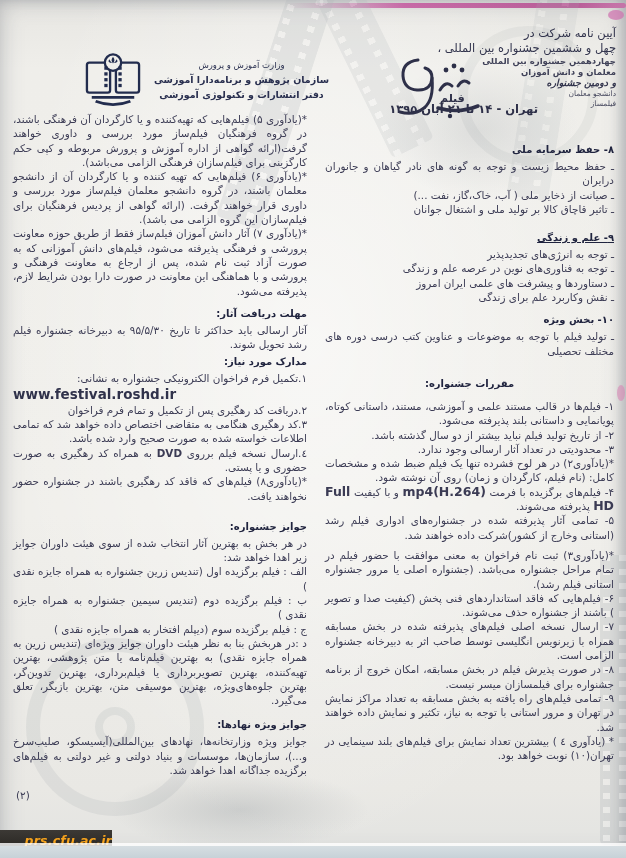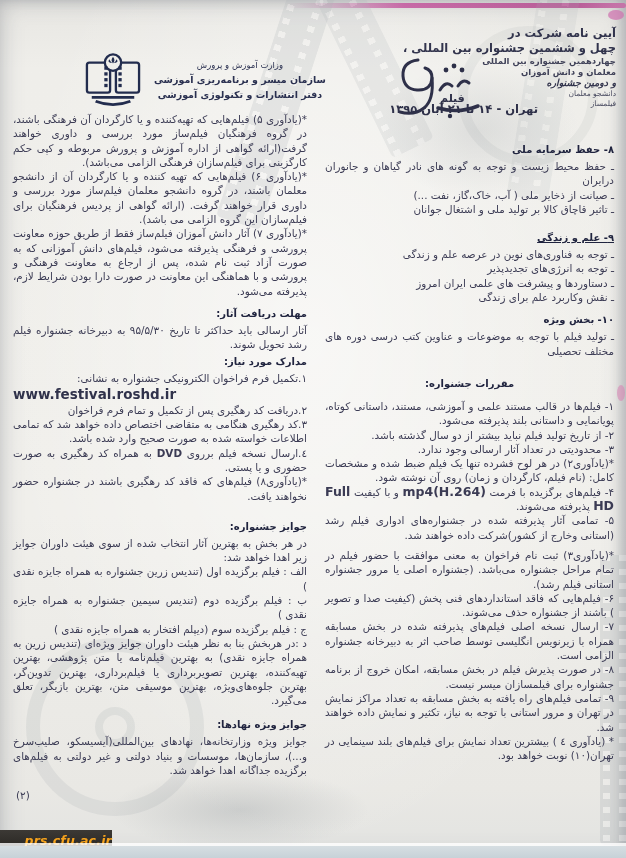--- a/index.html
+++ b/index.html
@@ -35,21 +35,21 @@
   .bottom-strip{position:absolute;left:0;right:0;top:846px;height:12px;background:linear-gradient(180deg,#d6dee2,#c7d2d8);}
   .bottom-strip-hl{position:absolute;left:0;right:0;top:843px;height:3px;background:rgba(255,255,255,.8);}
   
   .ministry{position:absolute;left:82px;top:52px;display:flex;align-items:center;gap:10px;}
   .ministry svg{display:block;}
   .ministry-text{direction:rtl;text-align:center;color:#2a3050;}
   .ministry-text .m1{font-size:8.5px;line-height:13px;}
   .ministry-text .m2,.ministry-text .m3{font-size:9.5px;line-height:15px;font-weight:bold;}
   
   .title-block{position:absolute;top:26px;right:10px;width:238px;direction:rtl;text-align:right;color:#32344d;}
-  .title-block .t-big{font-weight:bold;font-size:11.5px;line-height:15px;}
+  .title-block .t-big{font-weight:normal;font-size:11.5px;line-height:15px;}
   .title-block .t-sub{font-size:8.5px;line-height:10.5px;font-weight:bold;opacity:.92;}
   .title-block .t-sub2{font-size:7.5px;line-height:9.5px;margin-left:58px;opacity:.9;}
   .title-block .t-mid{font-size:9.5px;line-height:12px;font-weight:bold;font-style:italic;}
   .title-date{position:absolute;top:102px;right:88px;font-weight:bold;font-size:11.5px;color:#2e3049;direction:rtl;}
   .roshd-logo{position:absolute;left:388px;top:46px;width:96px;height:80px;}
   
   .col{position:absolute;direction:rtl;text-align:justify;font-size:10.4px;line-height:14.3px;color:#3b3b54;}
   .col p{margin:0;}
   .col h3{font-size:10px;line-height:15px;margin:8px 0 2px;color:#20243f;}
   .col h3.first{margin-top:0;}
@@ -100,21 +100,21 @@
           <rect x="37.6" y="21" width="3.4" height="3.4"></rect>
         <rect x="37.6" y="27" width="3.4" height="3.4"></rect>
           <rect x="37.6" y="33" width="3.4" height="3.4"></rect>
         <path d="M32 5 q3 3.5 0 7 q-3 -3.5 0 -7z"></path>
         <path d="M28.2 7.5 q1.3 2.8 3 3.8 q-2.8 .4 -4 -1.6z"></path>
         <path d="M35.8 7.5 q-1.3 2.8 -3 3.8 q2.8 .4 4 -1.6z"></path>
       </g>
     </svg>
     <div class="ministry-text">
       <div class="m1">وزارت آموزش و پرورش</div>
-      <div class="m2">سازمان میسر و برنامه‌ریزی آموزشی</div>
+      <div class="m2">سازمان پژوهش و برنامه‌دارا آموزشی</div>
       <div class="m3">دفتر انتشارات و تکنولوژی آموزشی</div>
     </div>
   </div>
 
   <div class="title-block">
     <div class="t-big">آیین نامه شرکت در</div>
     <div class="t-big">چهل و ششمین جشنواره بین المللی ،</div>
     <div class="t-sub">چهاردهمین جشنواره بین المللی</div>
     <div class="t-sub">معلمان و دانش آموزان</div>
     <div class="t-mid">و دومین جشنواره</div>
@@ -139,22 +139,22 @@
     </g>
   </svg>
 
   <div class="col right-col">
     <h3 class="first">۸- حفظ سرمایه ملی</h3>
     <p>ـ حفظ محیط زیست و توجه به گونه های نادر گیاهان و جانوران درایران</p>
     <p>ـ صیانت از ذخایر ملی ( آب، خاک،گاز، نفت ...)</p>
     <p>ـ تاثیر قاچاق کالا بر تولید ملی و  اشتغال جوانان</p>
 
     <h3 style="margin-top:14px;text-decoration:underline;">۹- علم و زندگی</h3>
+    <p>ـ توجه به  انرژی‌های تجدیدپذیر</p>
     <p>ـ توجه به فناوری‌های نوین در عرصه علم و زندگی</p>
-    <p>ـ توجه به  انرژی‌های تجدیدپذیر</p>
     <p>ـ دستاوردها و پیشرفت های علمی ایران امروز</p>
     <p>ـ نقش وکاربرد علم برای زندگی</p>
 
     <h3 style="margin-top:8px;">۱۰- بخش ویژه</h3>
     <p>ـ تولید فیلم با  توجه به موضوعات و عناوین کتب درسی دوره های مختلف تحصیلی</p>
 
     <h3 class="center" style="margin-top:18px;">مقررات جشنواره:</h3>
     <p>۱- فیلم‌ها در قالب مستند علمی و آموزشی، مستند، داستانی کوتاه، پویانمایی و داستانی بلند پذیرفته می‌شود.</p>
     <p>۲- از تاریخ تولید فیلم نباید بیشتر از دو سال گذشته باشد.</p>
     <p>۳- محدودیتی در تعداد آثار ارسالی وجود ندارد.</p>

